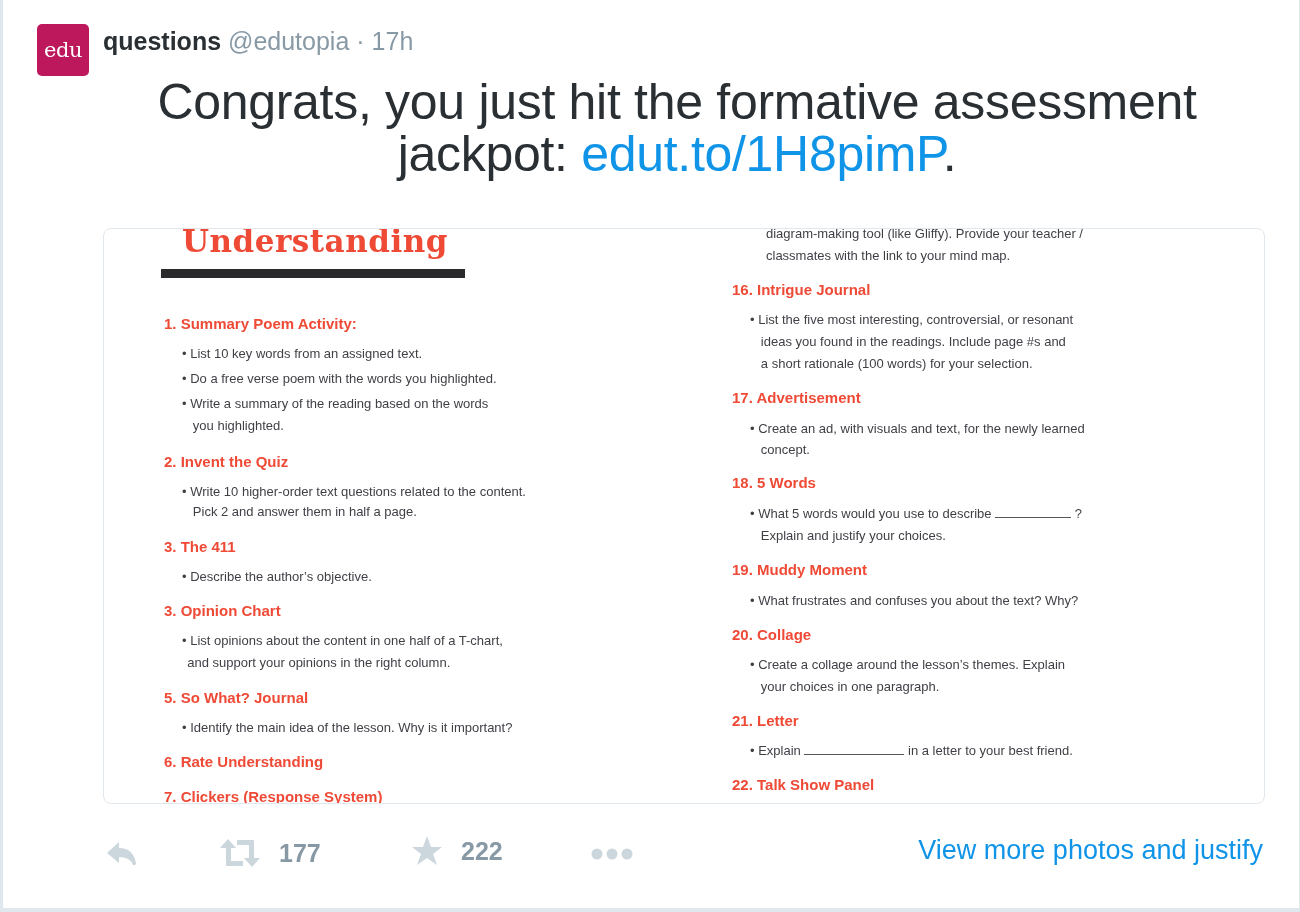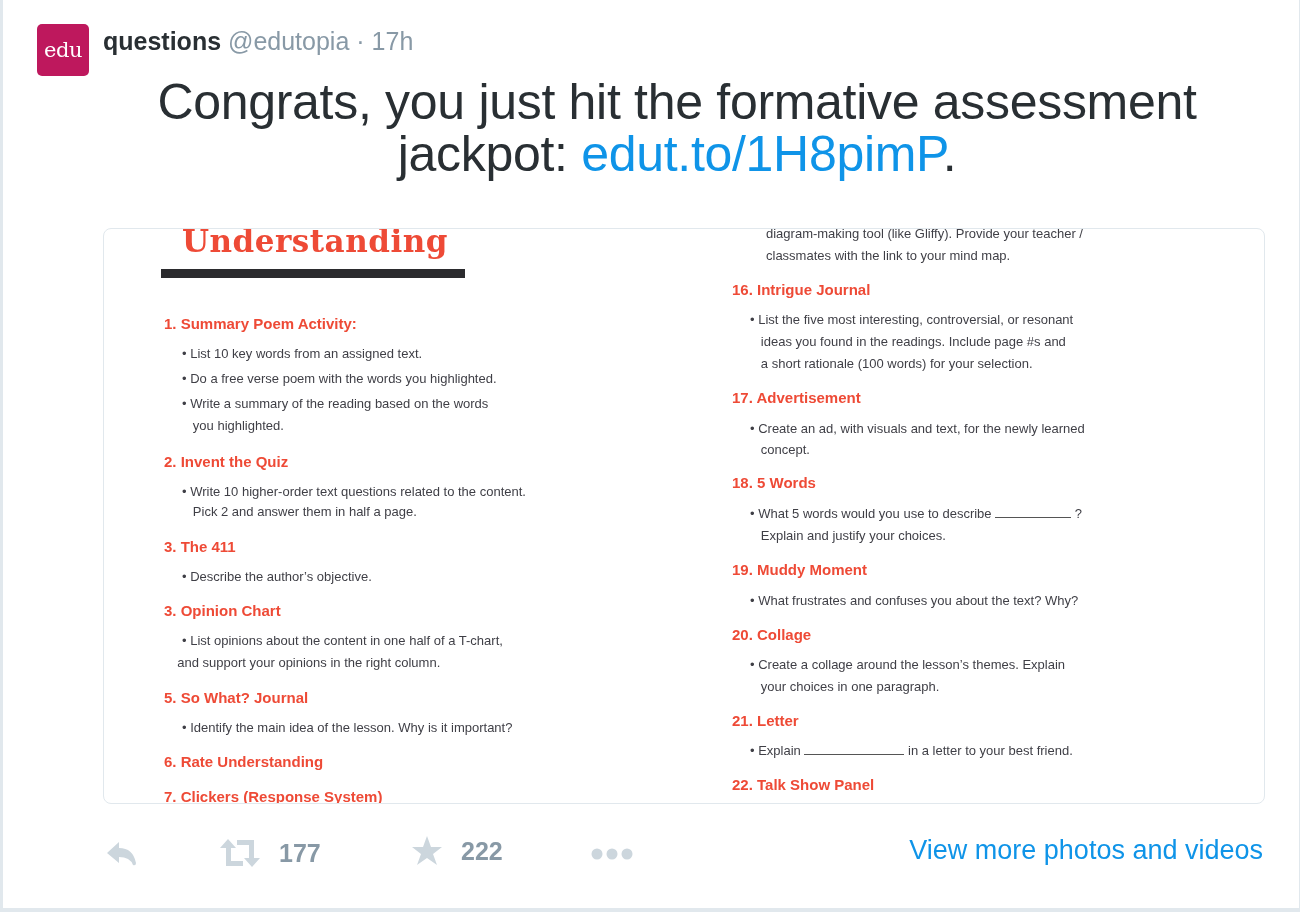--- a/index.html
+++ b/index.html
@@ -85,21 +85,21 @@
 
     <div class="item-head" style="left:60px; top:224px;">2. Invent the Quiz</div>
     <div class="bullet" style="left:78px; top:252px;">• Write 10 higher-order text questions related to the content.</div>
     <div class="bullet" style="left:78px; top:272px;">   Pick 2 and answer them in half a page.</div>
 
     <div class="item-head" style="left:60px; top:309px;">3. The 411</div>
     <div class="bullet" style="left:78px; top:337px;">• Describe the author’s objective.</div>
 
     <div class="item-head" style="left:60px; top:373px;">3. Opinion Chart</div>
     <div class="bullet" style="left:78px; top:401px;">• List opinions about the content in one half of a T-chart,</div>
-    <div class="bullet" style="left:66px; top:423px;">  and support your opinions in the right column.</div>
+    <div class="bullet" style="left:76px; top:423px;">  and support your opinions in the right column.</div>
 
     <div class="item-head" style="left:60px; top:460px;">5. So What? Journal</div>
     <div class="bullet" style="left:78px; top:488px;">• Identify the main idea of the lesson. Why is it important?</div>
 
     <div class="item-head" style="left:60px; top:524px;">6. Rate Understanding</div>
     <div class="item-head" style="left:60px; top:559px;">7. Clickers (Response System)</div>
 
     <div class="bullet" style="left:662px; top:-6px;">diagram-making tool (like Gliffy). Provide your teacher /</div>
     <div class="bullet" style="left:662px; top:16px;">classmates with the link to your mind map.</div>
 
@@ -148,15 +148,15 @@
       </svg>
       <span class="act-count">222</span>
     </div>
     <div class="act" style="left:588px; top:27px;">
       <svg width="44" height="14" viewBox="0 0 44 14">
         <circle cx="6" cy="7" r="5.5" fill="#ccd6dd"></circle>
         <circle cx="21" cy="7" r="5.5" fill="#ccd6dd"></circle>
         <circle cx="36" cy="7" r="5.5" fill="#ccd6dd"></circle>
       </svg>
     </div>
-    <a class="view-more" href="#">View more photos and videos</a>
+    <a class="view-more" href="#">View more photos and justify</a>
   </div>
 </div>
 
 </body></html>

